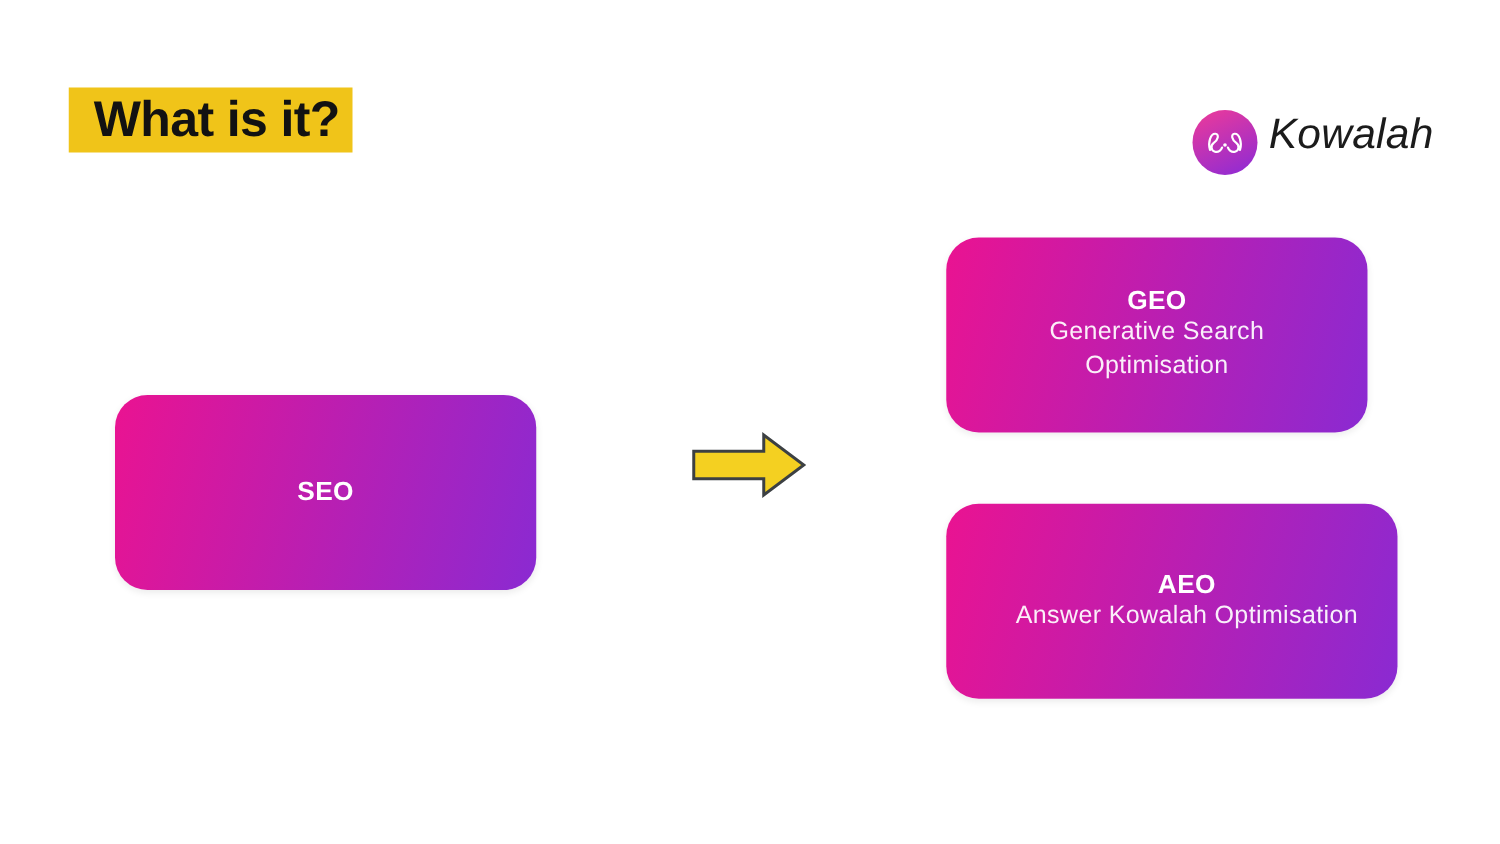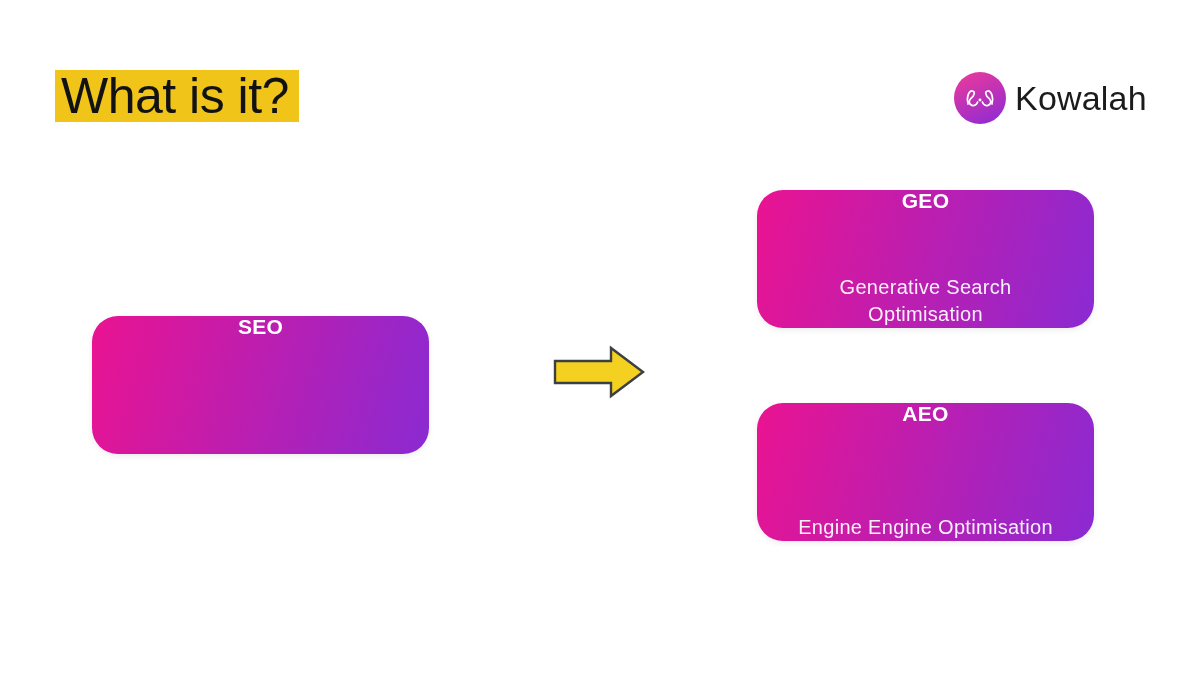--- a/index.html
+++ b/index.html
@@ -19,35 +19,35 @@
   
   .heading {
     position: absolute;
     left: 55px;
     top: 70px;
   }
   .heading .highlight {
     display: inline-block;
     background: var(--highlight, #F0C419);
     color: #121212;
-    font-size: 50px;
-    font-weight: 400;
+    font-size: 40px;
+    font-weight: 700;
     line-height: 50px;
-    padding: 1px 10px 1px 6px;
+    padding: 1px 10px 1px 20px;
     letter-spacing: -0.5px;
   }
 
   
   .brand {
     position: absolute;
     left: 954px;
-    top: 72px;
+    top: 88px;
     display: flex;
-    align-items: center;
     gap: 9px;
+    font-style: italic;
   }
   .logo-circle {
     width: 52px;
     height: 52px;
     border-radius: 50%;
     background: linear-gradient(155deg, var(--logo-gradient-start, #E5399E) 10%, var(--logo-gradient-end, #8F2BD4) 95%);
     display: flex;
     align-items: center;
     justify-content: center;
   }
@@ -55,33 +55,33 @@
     color: var(--text-dark, #1B1B1B);
     font-size: 34px;
     font-weight: 500;
     letter-spacing: 0.2px;
   }
 
   
   .card {
     position: absolute;
     width: 337px;
-    height: 138px;
+    height: 156px;
     border-radius: 26px;
     background: linear-gradient(105deg, var(--card-gradient-start, #EA1391) 0%, var(--card-gradient-end, #8A2AD2) 100%);
     display: flex;
     flex-direction: column;
     align-items: center;
-    justify-content: space-between;
+    justify-content: center;
     box-shadow: 0 2px 6px rgba(0,0,0,0.08);
     text-align: center;
   }
   .card-seo { left: 92px;  top: 316px; }
   .card-geo { left: 757px; top: 190px; }
-  .card-aeo { left: 757px; top: 403px; }
+  .card-aeo { left: 757px; top: 403px; padding-left: 24px; }
   .card-title {
     color: #ffffff;
     font-size: 21px;
     font-weight: 700;
     line-height: 22px;
     letter-spacing: 0.3px;
   }
   .card-subtitle {
     color: rgba(255,255,255,0.93);
     font-size: 20px;
@@ -130,16 +130,16 @@
     <polygon points="2,16 58,16 58,3 90,27 58,51 58,38 2,38" fill="var(--arrow-fill, #F4D021)" stroke="var(--arrow-outline, #3C4043)" stroke-width="2.4" stroke-linejoin="miter"></polygon>
   </svg>
 
   <div class="card card-geo">
     <div class="card-title">GEO</div>
     <div class="card-subtitle">Generative Search Optimisation</div>
   </div>
 
   <div class="card card-aeo">
     <div class="card-title">AEO</div>
-    <div class="card-subtitle">Engine Engine Optimisation</div>
+    <div class="card-subtitle">Answer Kowalah Optimisation</div>
   </div>
 
 </div>
 
 </body></html>

